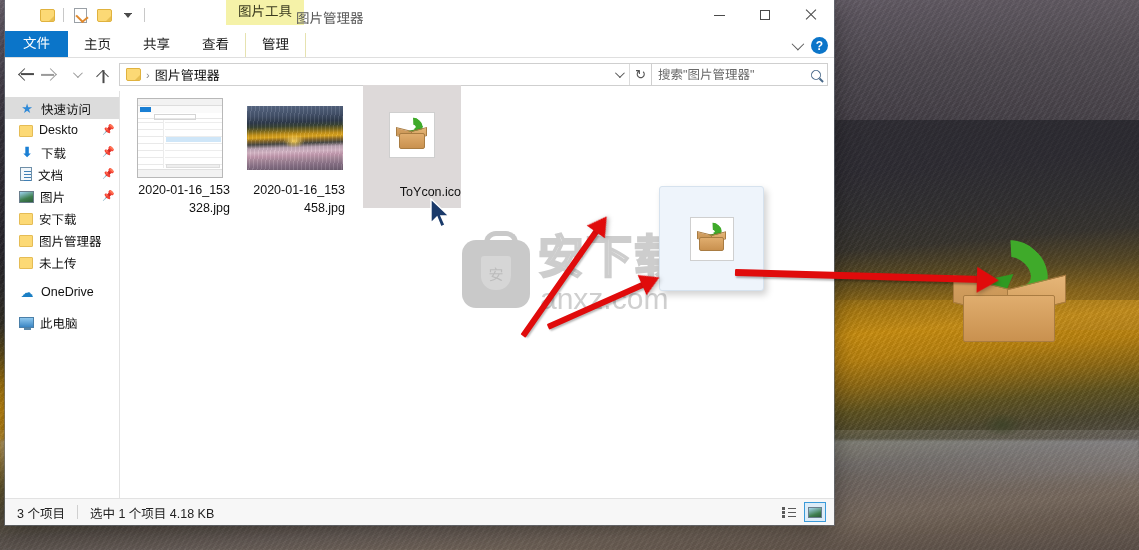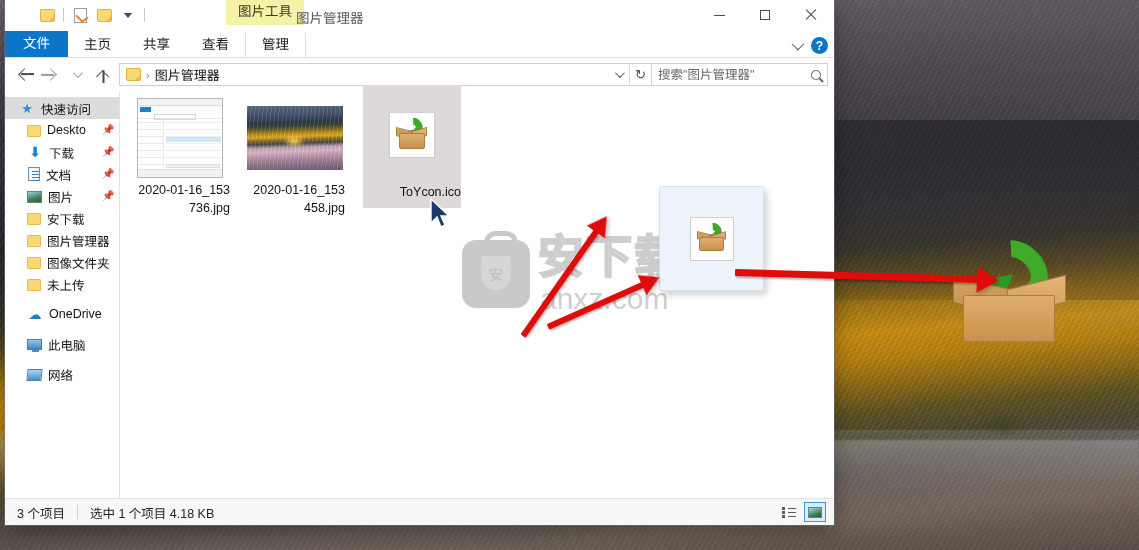--- a/index.html
+++ b/index.html
@@ -230,21 +230,21 @@
 
   
   .body-area { flex:1; display:flex; min-height:0; }
 
   
   .sidebar {
     width:115px; background:#fff; border-right:1px solid #e2e2e2;
     padding-top:6px; font-size:12.5px; color:#111; overflow:hidden; flex:0 0 auto;
   }
   .nav-item {
-    height:22px; display:flex; align-items:center; gap:6px; padding-left:22px;
+    height:22px; display:flex; align-items:center; gap:6px; padding-left:14px;
     cursor:default; position:relative; white-space:nowrap;
   }
   .nav-item.head { background:#dcdcdc; padding-left:14px; }
   .nav-item.gap { margin-top:8px; }
   .nav-item .lbl { overflow:hidden; text-overflow:clip; }
   .pin {
     position:absolute; right:7px; top:6px; width:10px; height:10px; color:#6b7785; font-size:10px;
     line-height:1;
   }
   .ic { width:16px; height:15px; flex:0 0 auto; position:relative; }
@@ -580,57 +580,49 @@
       <div class="nav-item">
         <span class="ic fold"></span>
         <span class="lbl">安下载</span>
       </div>
       <div class="nav-item">
         <span class="ic fold"></span>
         <span class="lbl">图片管理器</span>
       </div>
       <div class="nav-item">
         <span class="ic fold"></span>
-        <span class="lbl">图像文件夹</span>
-      </div>
-      <div class="nav-item">
-        <span class="ic fold"></span>
         <span class="lbl">未上传</span>
       </div>
       <div class="nav-item gap">
         <span class="ic cloud">☁</span>
         <span class="lbl">OneDrive</span>
       </div>
       <div class="nav-item gap">
         <span class="ic pc"></span>
         <span class="lbl">此电脑</span>
-      </div>
-      <div class="nav-item gap">
-        <span class="ic net"></span>
-        <span class="lbl">网络</span>
       </div>
     </div>
 
     <div class="filepane">
 
       <div class="tile" style="left:10px; top:2px;">
         <div class="thumb-wrap">
           <div class="thumb-explorer">
             <div class="te-title"></div>
               <div class="te-ribbon"></div>
               <div class="te-addr"></div>
             <div class="te-side"></div>
               <div class="te-main"></div>
             <div class="te-row-sel"></div>
               <div class="te-scroll"></div>
               <div class="te-status"></div>
           </div>
         </div>
         <div class="tile-lbl">2020-01-16_153</div>
-        <div class="tile-lbl">736.jpg</div>
+        <div class="tile-lbl">328.jpg</div>
       </div>
 
       <div class="tile" style="left:125px; top:2px;">
         <div class="thumb-wrap">
           <div class="thumb-photo">
             <div class="tp-glow"></div>
           </div>
         </div>
         <div class="tile-lbl">2020-01-16_153</div>
         <div class="tile-lbl">458.jpg</div>

